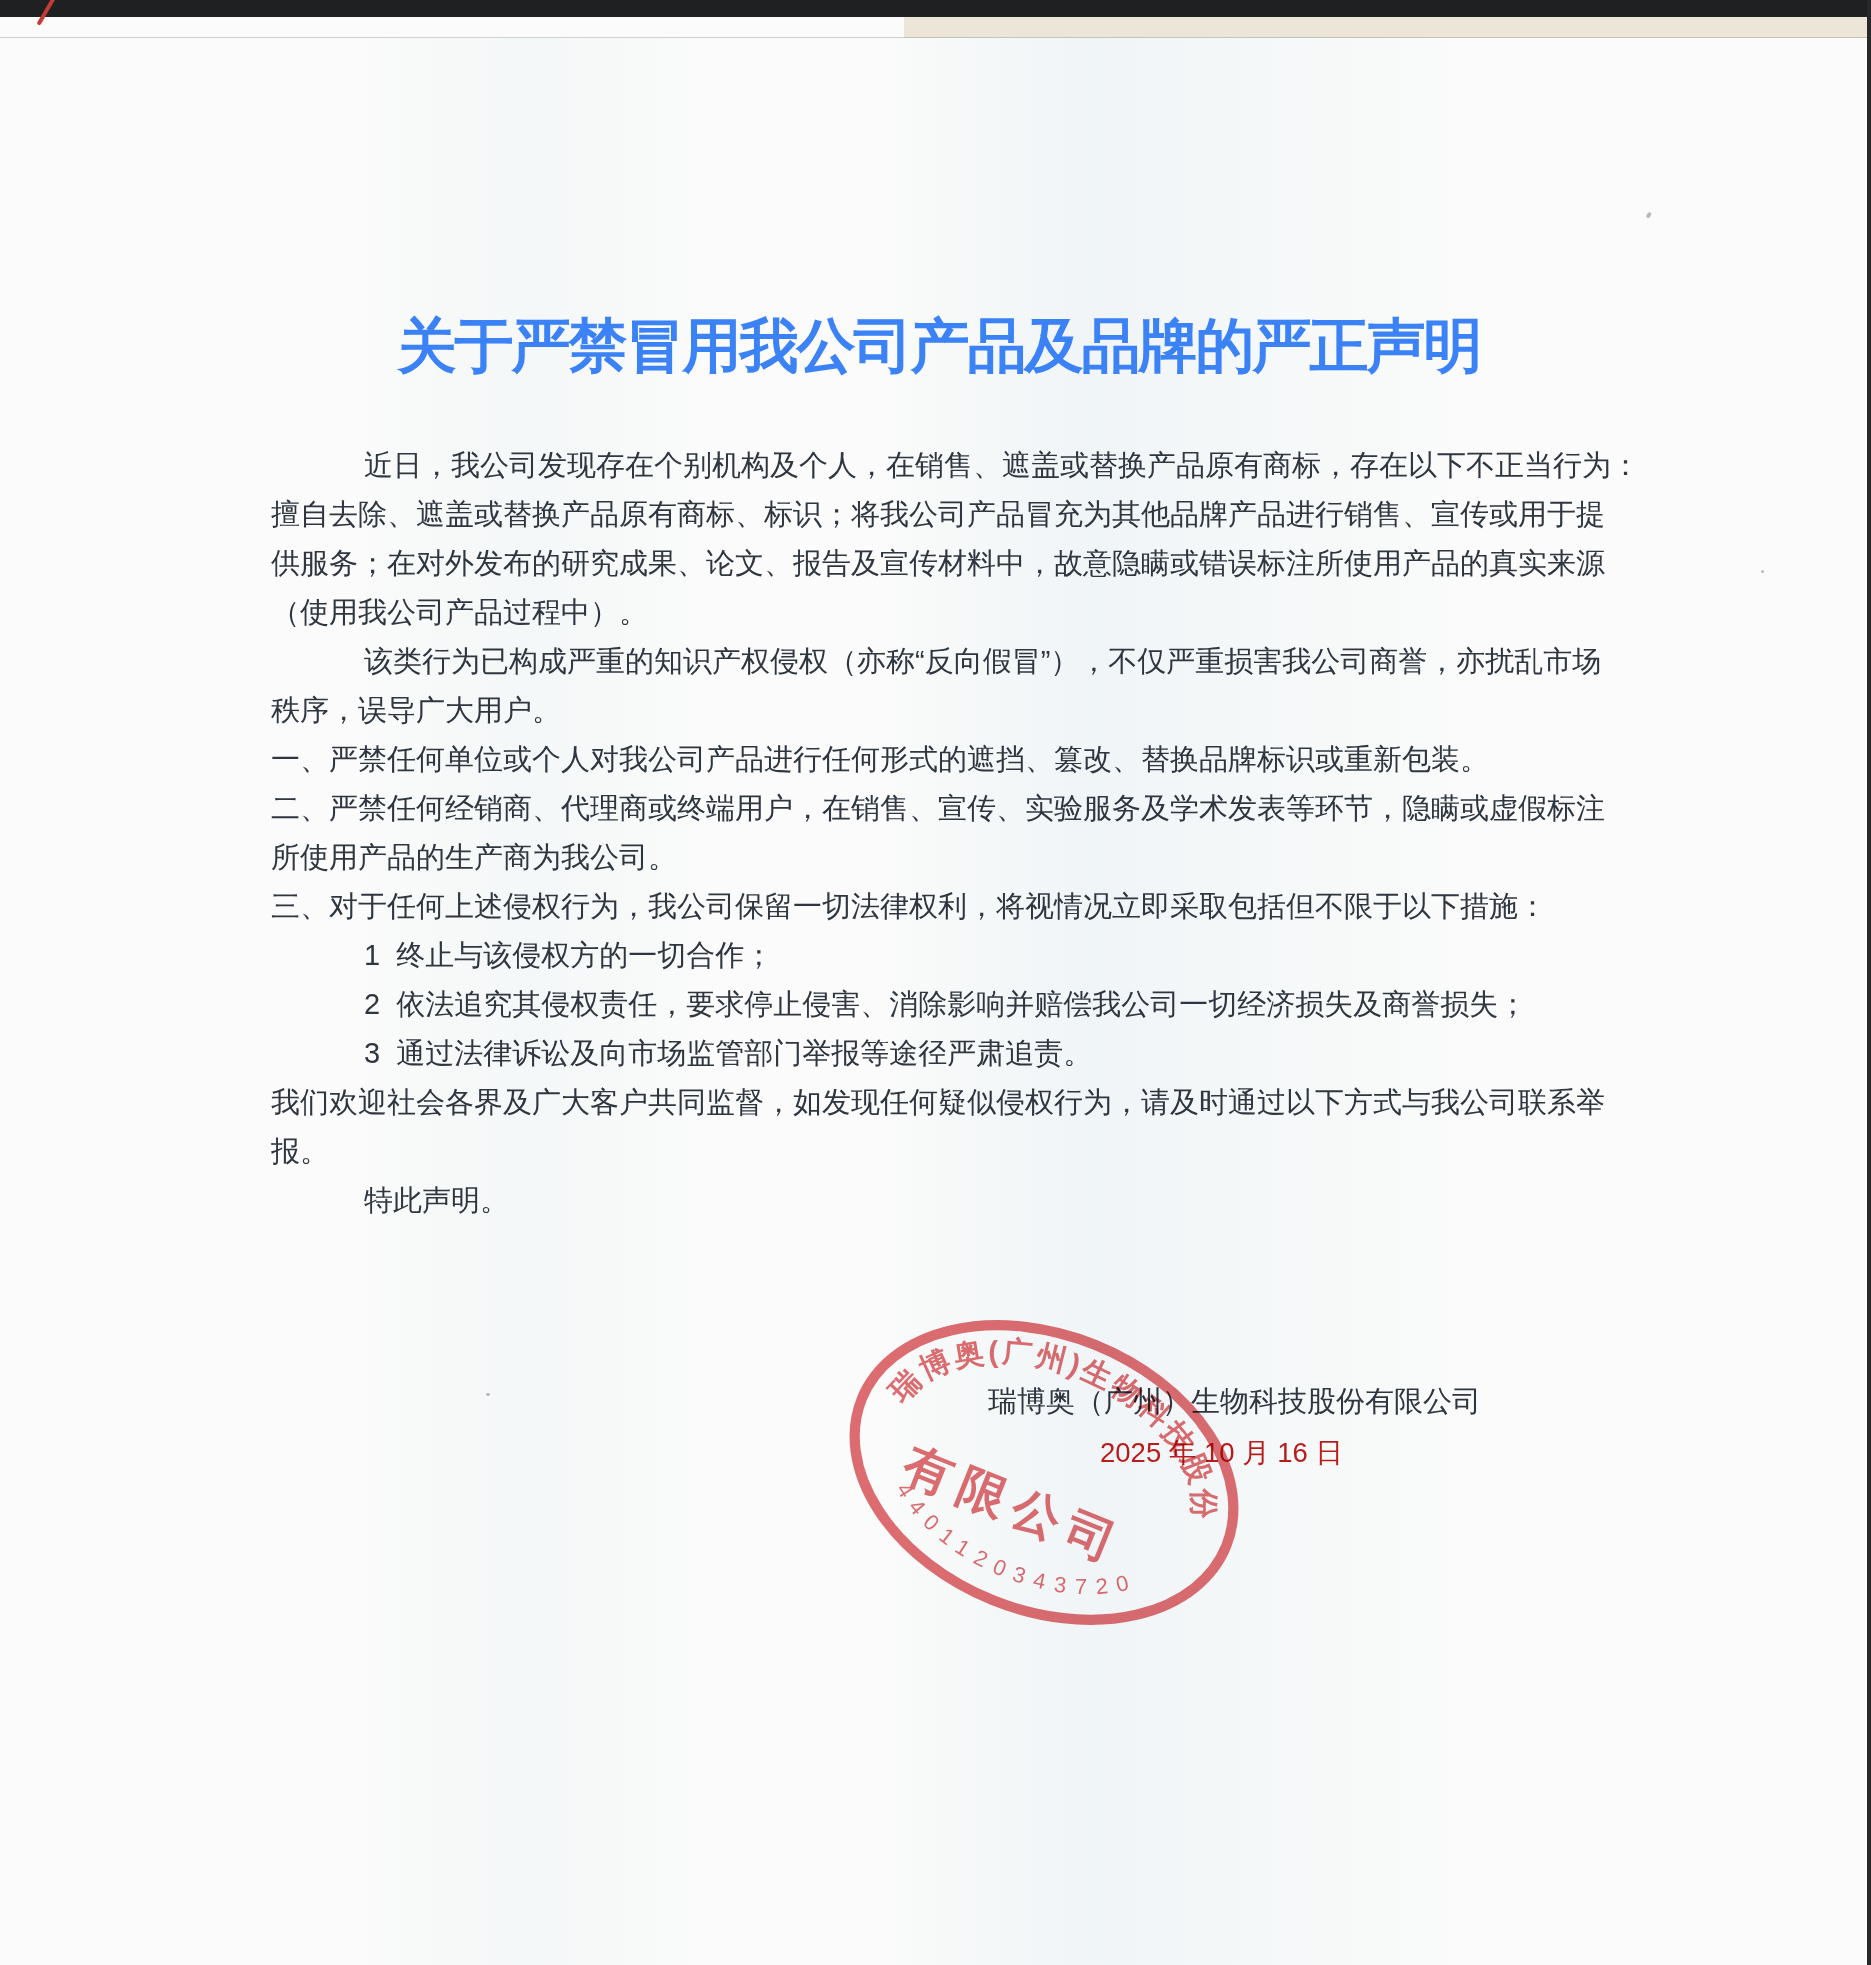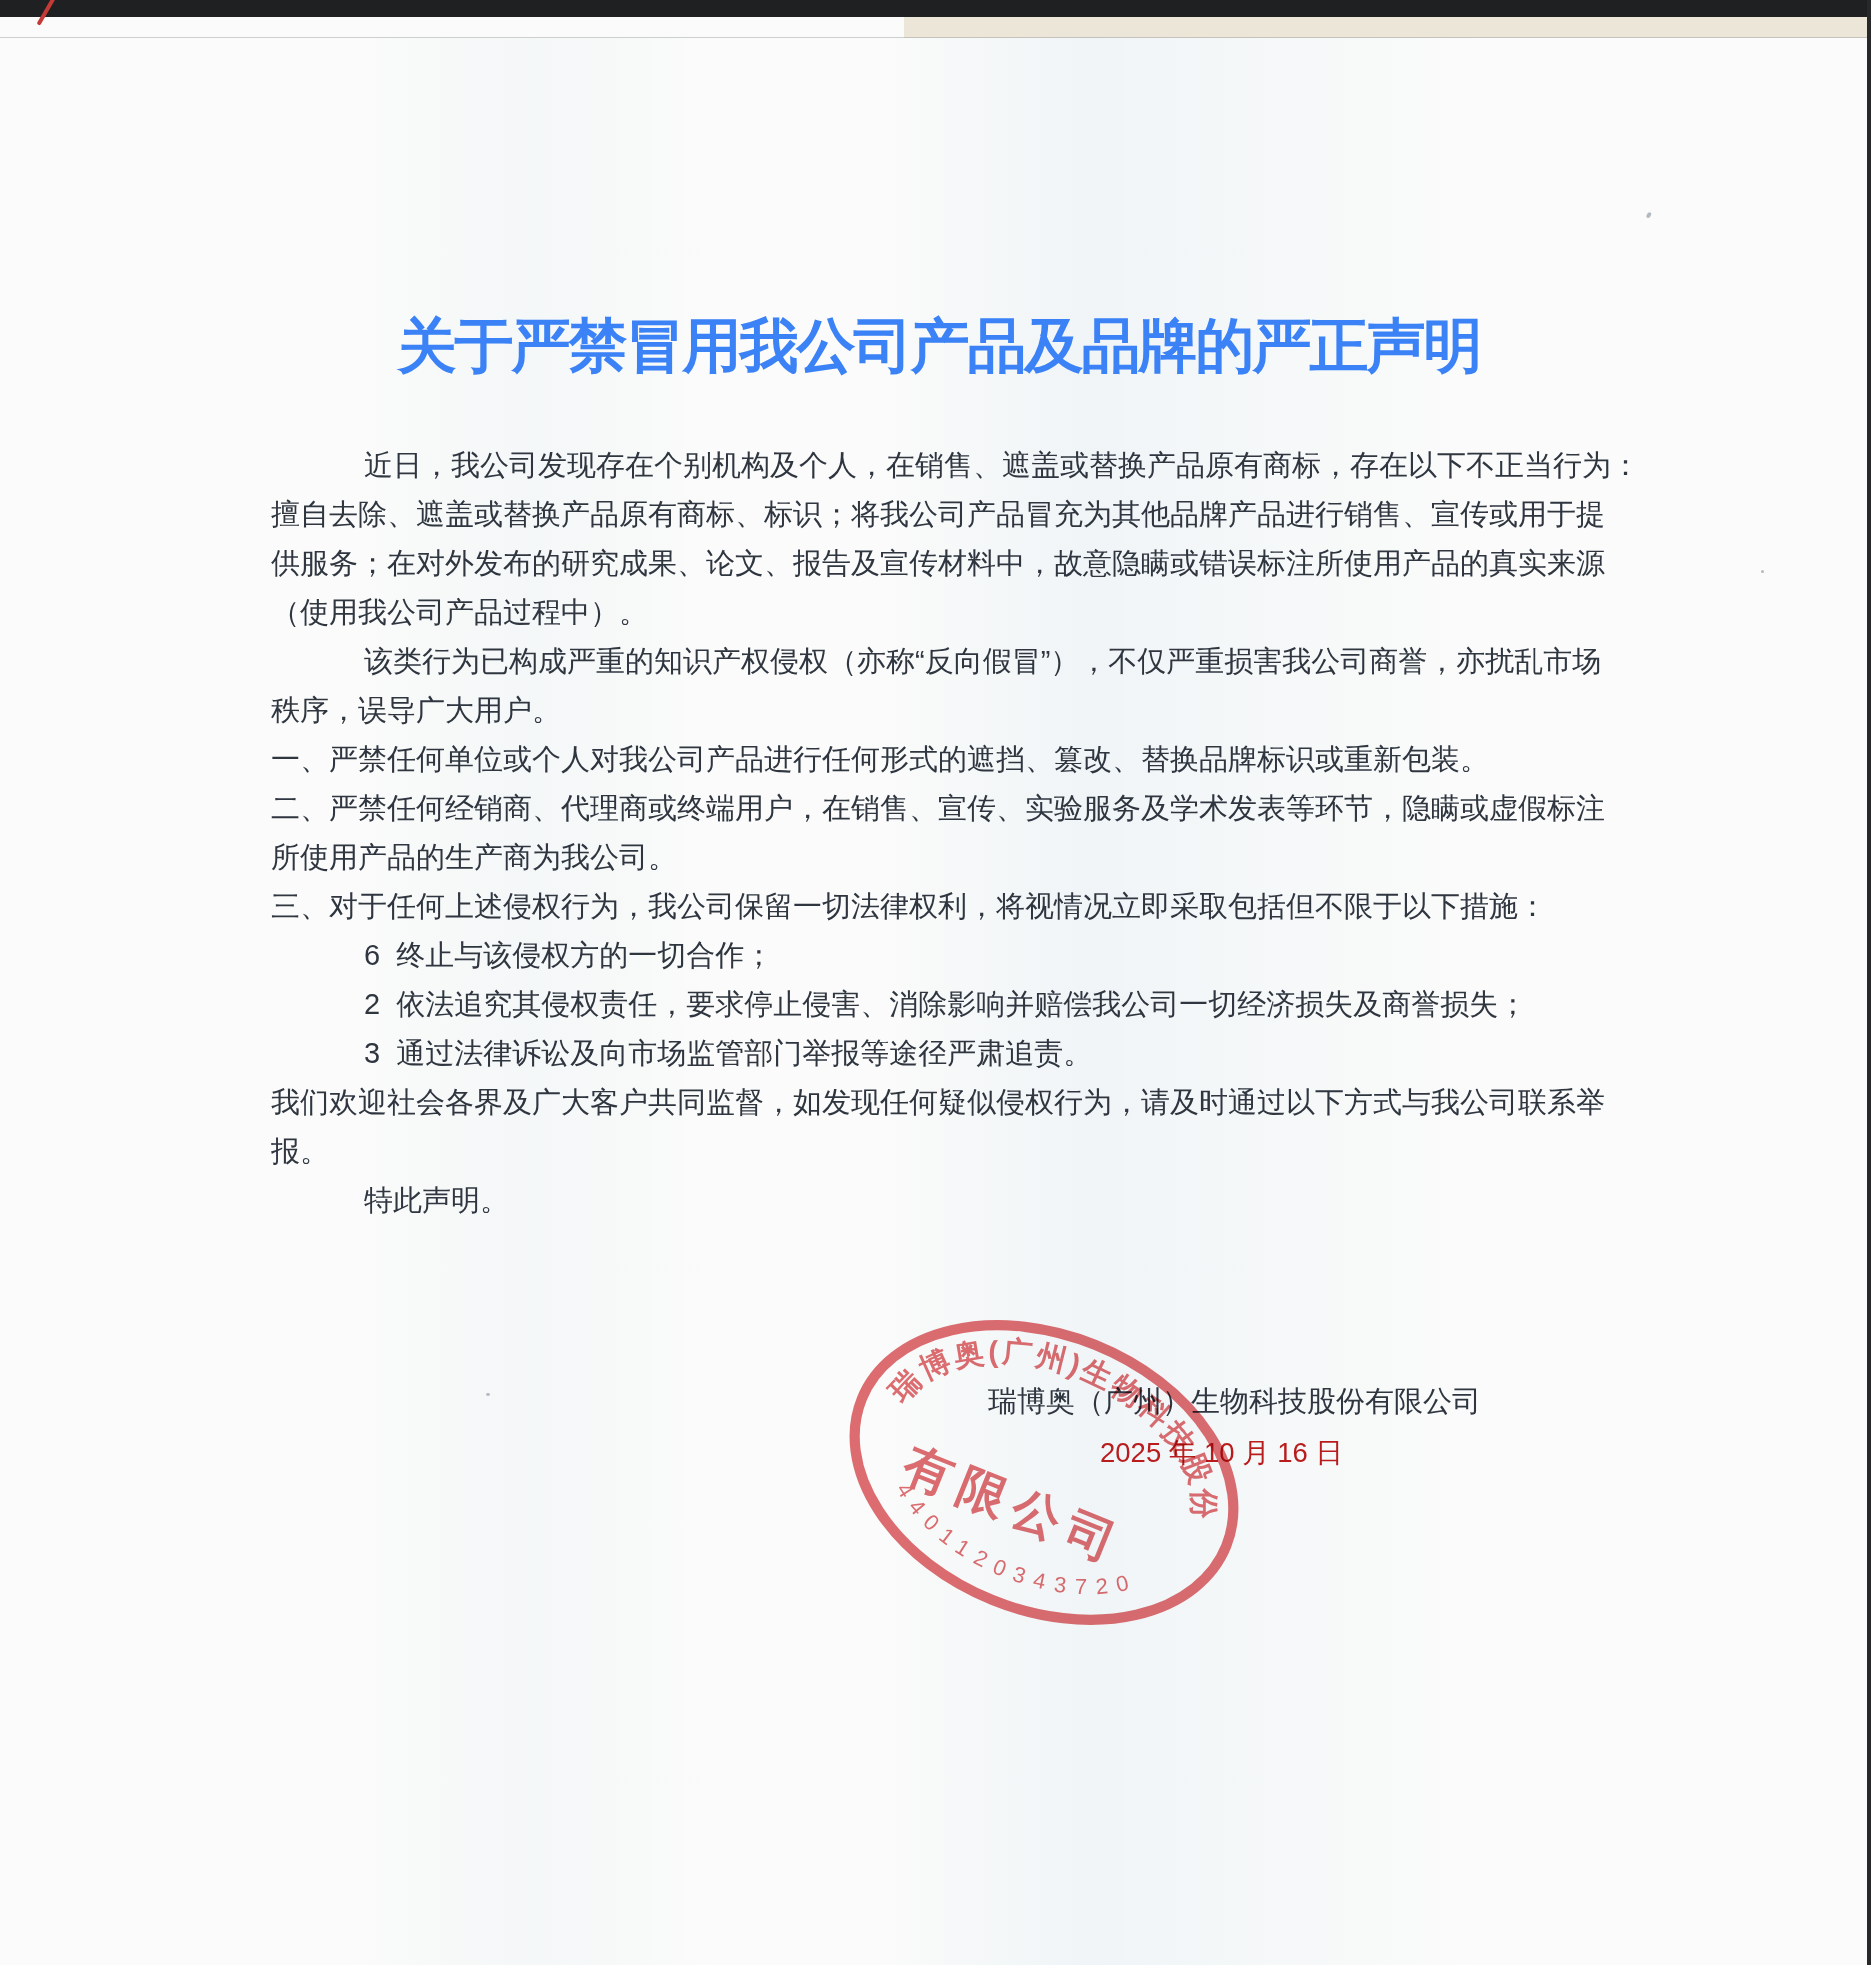--- a/index.html
+++ b/index.html
@@ -108,21 +108,21 @@
     <div class="line indent">近日，我公司发现存在个别机构及个人，在销售、遮盖或替换产品原有商标，存在以下不正当行为：</div>
     <div class="line">擅自去除、遮盖或替换产品原有商标、标识；将我公司产品冒充为其他品牌产品进行销售、宣传或用于提</div>
     <div class="line">供服务；在对外发布的研究成果、论文、报告及宣传材料中，故意隐瞒或错误标注所使用产品的真实来源</div>
     <div class="line">（使用我公司产品过程中）。</div>
     <div class="line indent">该类行为已构成严重的知识产权侵权（亦称“反向假冒”），不仅严重损害我公司商誉，亦扰乱市场</div>
     <div class="line">秩序，误导广大用户。</div>
     <div class="line">一、严禁任何单位或个人对我公司产品进行任何形式的遮挡、篡改、替换品牌标识或重新包装。</div>
     <div class="line">二、严禁任何经销商、代理商或终端用户，在销售、宣传、实验服务及学术发表等环节，隐瞒或虚假标注</div>
     <div class="line">所使用产品的生产商为我公司。</div>
     <div class="line">三、对于任何上述侵权行为，我公司保留一切法律权利，将视情况立即采取包括但不限于以下措施：</div>
-    <div class="line indent">6  终止与该侵权方的一切合作；</div>
+    <div class="line indent">1  终止与该侵权方的一切合作；</div>
     <div class="line indent">2  依法追究其侵权责任，要求停止侵害、消除影响并赔偿我公司一切经济损失及商誉损失；</div>
     <div class="line indent">3  通过法律诉讼及向市场监管部门举报等途径严肃追责。</div>
     <div class="line">我们欢迎社会各界及广大客户共同监督，如发现任何疑似侵权行为，请及时通过以下方式与我公司联系举</div>
     <div class="line">报。</div>
     <div class="line indent">特此声明。</div>
   </div>
 
   <div class="sig-company">瑞博奥（广州）生物科技股份有限公司</div>
   <div class="sig-date">2025 年 10 月 16 日</div>
 

